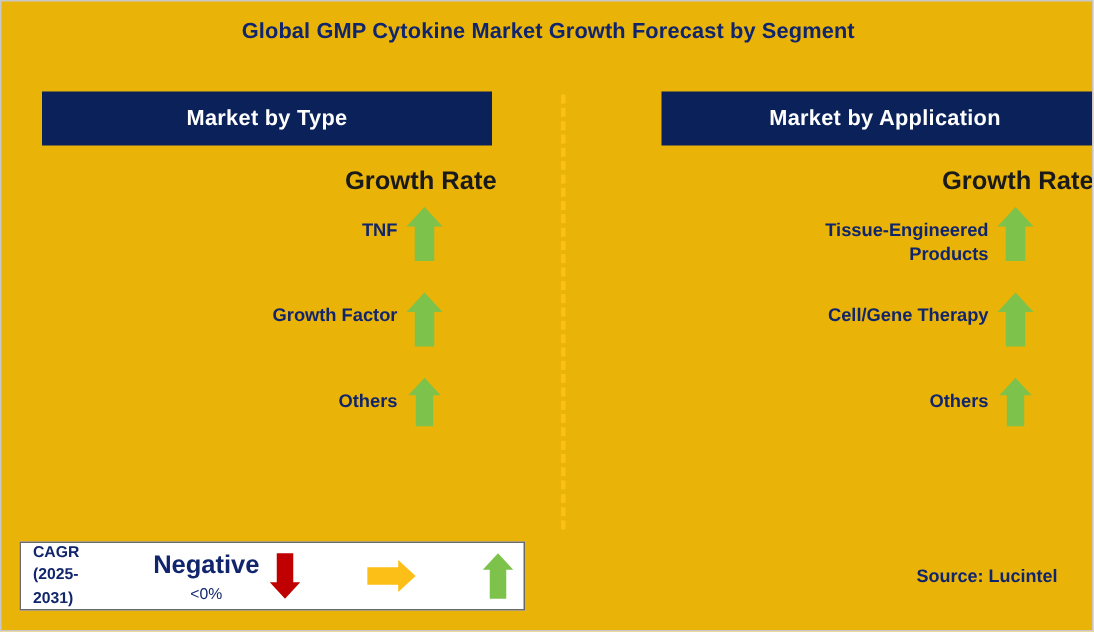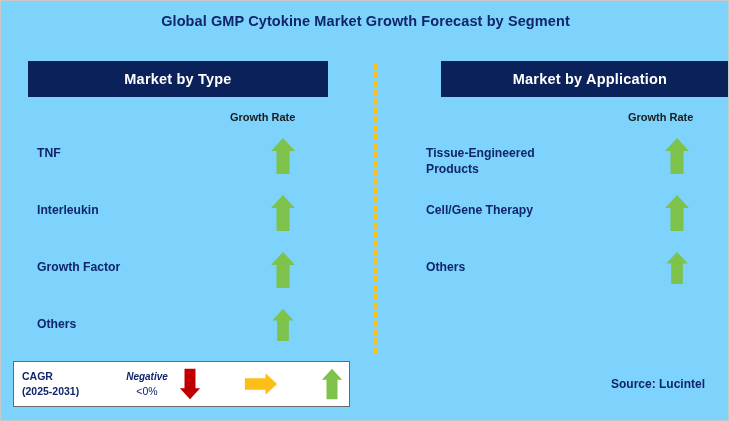--- a/index.html
+++ b/index.html
@@ -7,21 +7,21 @@
     padding: 0;
     background: #ffffff;
   }
   body {
     font-family: "Liberation Sans", sans-serif;
   }
   #canvas {
     position: relative;
     width: 729px;
     height: 421px;
-    background: #7dd3fc;
+    background: #eab308;
     border: 1px solid #c8c8c8;
     box-sizing: border-box;
     overflow: hidden;
   }
 
   
   #chart-title {
     position: absolute;
     top: 12px;
     left: 0;
@@ -49,41 +49,42 @@
     font-weight: bold;
     display: flex;
     align-items: center;
     justify-content: center;
     letter-spacing: 0.2px;
   }
 
   .growth-rate-label {
     position: absolute;
     top: 110px;
-    font-size: 11px;
+    font-size: 17px;
     font-weight: bold;
     color: #1a1a1a;
     white-space: nowrap;
   }
   #growth-rate-label-type { left: 229px; }
   #growth-rate-label-application { left: 627px; }
 
   
   .rows {
     position: absolute;
     top: 134px;
   }
   #rows-type { left: 36px; width: 292px; }
   #rows-application { left: 425px; width: 293px; }
 
   .segment-row {
     position: relative;
     height: 57px;
     display: flex;
     align-items: flex-start;
+    text-align: right;
   }
   .segment-label {
     font-size: 12.2px;
     font-weight: bold;
     color: #10256b;
     line-height: 1.35;
     padding-top: 10px;
     flex: 1 1 auto;
     white-space: pre-line;
   }
@@ -135,23 +136,22 @@
   .legend-item {
     display: flex;
     align-items: center;
   }
   .legend-text {
     text-align: center;
     line-height: 1.4;
     min-width: 52px;
   }
   .legend-term {
-    font-size: 10px;
-    font-weight: bold;
-    font-style: italic;
+    font-size: 17px;
+    font-weight: bold;
     color: #10256b;
     display: block;
   }
   .legend-range {
     font-size: 10.5px;
     color: #10256b;
     display: block;
   }
   .legend-icon {
     width: 34px;
@@ -188,28 +188,20 @@
 
     <div class="segment-row">
       <div class="segment-label">TNF</div>
       <div class="segment-arrow">
         <svg class="arrow-up-green" width="26" height="38" viewBox="0 0 26 38">
           <path d="M13 1 L25 14 L19.5 14 L19.5 37 L6.5 37 L6.5 14 L1 14 Z" fill="#7dc24b"></path>
         </svg>
       </div>
     </div>
 
-    <div class="segment-row">
-      <div class="segment-label">Interleukin</div>
-      <div class="segment-arrow">
-        <svg class="arrow-up-green" width="26" height="38" viewBox="0 0 26 38">
-          <path d="M13 1 L25 14 L19.5 14 L19.5 37 L6.5 37 L6.5 14 L1 14 Z" fill="#7dc24b"></path>
-        </svg>
-      </div>
-    </div>
 
     <div class="segment-row">
       <div class="segment-label">Growth Factor</div>
       <div class="segment-arrow">
         <svg class="arrow-up-green" width="26" height="38" viewBox="0 0 26 38">
           <path d="M13 1 L25 14 L19.5 14 L19.5 37 L6.5 37 L6.5 14 L1 14 Z" fill="#7dc24b"></path>
         </svg>
       </div>
     </div>
 

